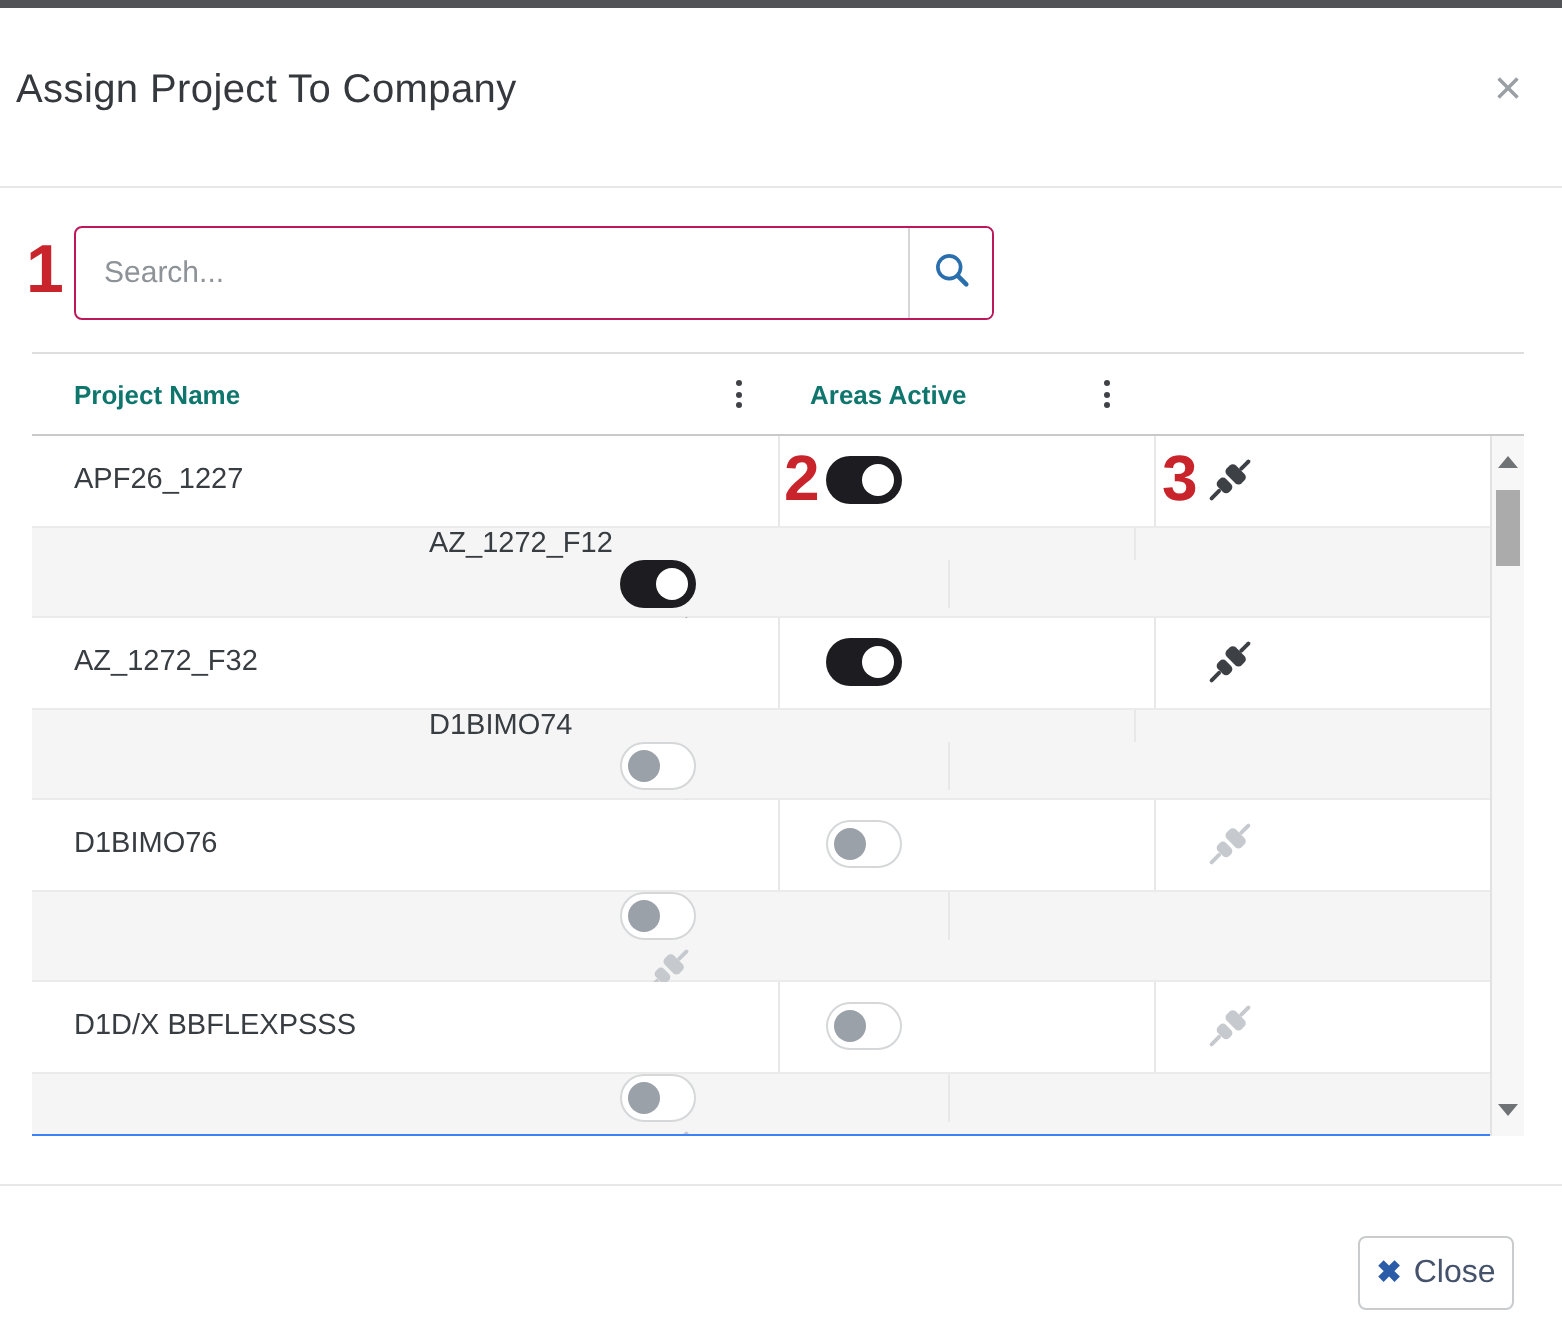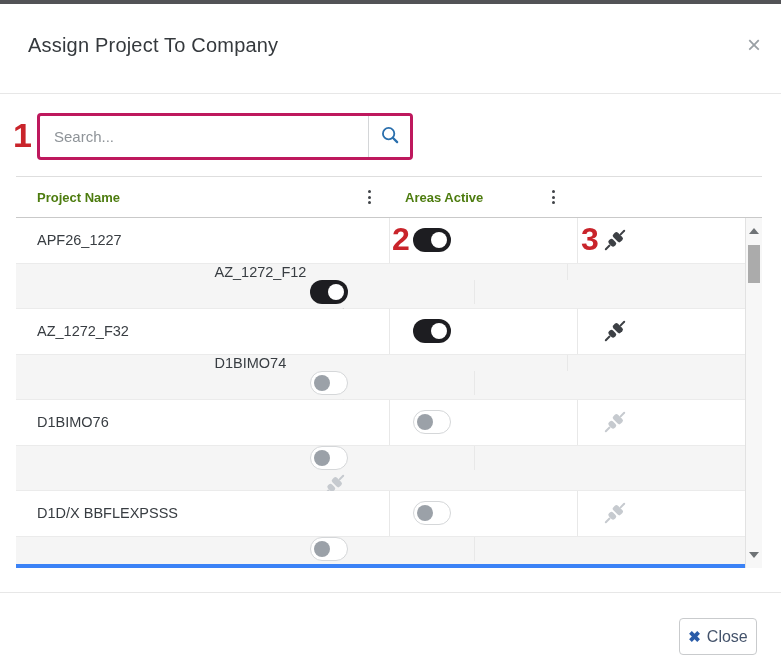--- a/index.html
+++ b/index.html
@@ -6,40 +6,40 @@
   html,body { background:#ffffff; }
   body { font-family:"Liberation Sans", sans-serif; }
   .stage {
     position:relative; width:781px; height:668px; background:#ffffff;
     overflow:hidden;
   }
   .topbar { position:absolute; left:0; top:0; width:781px; height:4px; background:#525356; }
 
   
   .modal-title {
-    position:absolute; left:28px; top:34px; font-size:20px; font-weight:400;
+    position:absolute; left:8px; top:34px; font-size:20px; font-weight:400;
     color:#35393d; letter-spacing:.2px;
   }
   .modal-close {
     position:absolute; right:12px; top:30px; width:30px; height:30px;
     font-size:24px; line-height:30px; text-align:center; color:#9aa0a5; cursor:pointer;
   }
   .header-divider { position:absolute; left:0; top:93px; width:781px; height:1px; background:#e7e7e7; }
 
   
   .ann {
     position:absolute; color:#c9242b; font-weight:700; font-size:34px;
     line-height:1; font-family:"Liberation Sans", sans-serif;
   }
   .ann-1 { left:13px; top:118px; }
 
   
   .search-box {
-    position:absolute; left:37px; top:113px; width:376px; height:47px;
-    border:3px solid #be185d; border-radius:4px; background:#fff;
+    position:absolute; left:37px; top:113px; width:460px; height:47px;
+    border:1px solid #be185d; border-radius:4px; background:#fff;
     display:flex; align-items:stretch; overflow:hidden;
   }
   .search-input {
     flex:1; border:none; outline:none; padding:0 14px; font-size:15px;
     color:#45494d; font-family:"Liberation Sans", sans-serif; background:transparent;
   }
   .search-input::placeholder { color:#8e9398; opacity:1; }
   .search-btn {
     width:42px; border:none; border-left:1px solid #d4d6d8; background:#fff;
     display:flex; align-items:center; justify-content:center; cursor:pointer;
@@ -48,26 +48,26 @@
   
   .table { position:absolute; left:16px; top:176px; width:746px; }
   .thead {
     display:flex; height:42px; align-items:center;
     border-top:1px solid #dedede; border-bottom:1px solid #c9c9c9; background:#fff;
   }
   .th { display:flex; align-items:center; height:100%; }
   .th-name  { width:374px; padding-left:21px; padding-right:16px; }
   .th-active{ width:188px; padding-left:15px; padding-right:20px; }
   .th-areas { width:167px; padding-left:12px; padding-right:20px; }
-  .th-label { font-size:13px; font-weight:700; color:#4d7c0f; }
+  .th-label { font-size:13px; font-weight:700; color:#0f766e; }
   .th-spacer { flex:1; }
   .kebab { display:flex; flex-direction:column; gap:2.5px; padding:4px 3px; cursor:pointer; }
   .kebab i { width:3px; height:3px; border-radius:50%; background:#3f4347; }
 
-  .tbody { position:relative; height:350px; overflow:hidden; border-bottom:4px solid #3b82f6; width:729px; }
+  .tbody { position:relative; height:350px; overflow:hidden; border-bottom:1px solid #3b82f6; width:729px; }
   .trow { display:flex; height:45.5px; align-items:center; background:#fff; border-bottom:1px solid #ebebeb; position:relative; }
   .trow.alt { background:#f5f5f5;flex-direction:column; }
   .cell { height:100%; display:flex; align-items:center; }
   .cell-name  { width:374px; padding-left:21px; font-size:14.5px; color:#383d42; border-right:1px solid #e8e8e8; }
   .cell-active{ width:188px; border-right:1px solid #e8e8e8; position:relative; }
   .cell-areas { width:167px; position:relative; }
   .ann-row { position:absolute; top:5px; font-size:32px; }
   .ann-row:empty { display:none; }
   .ann-2 { left:2px; }
   .ann-3 { left:3px; }

